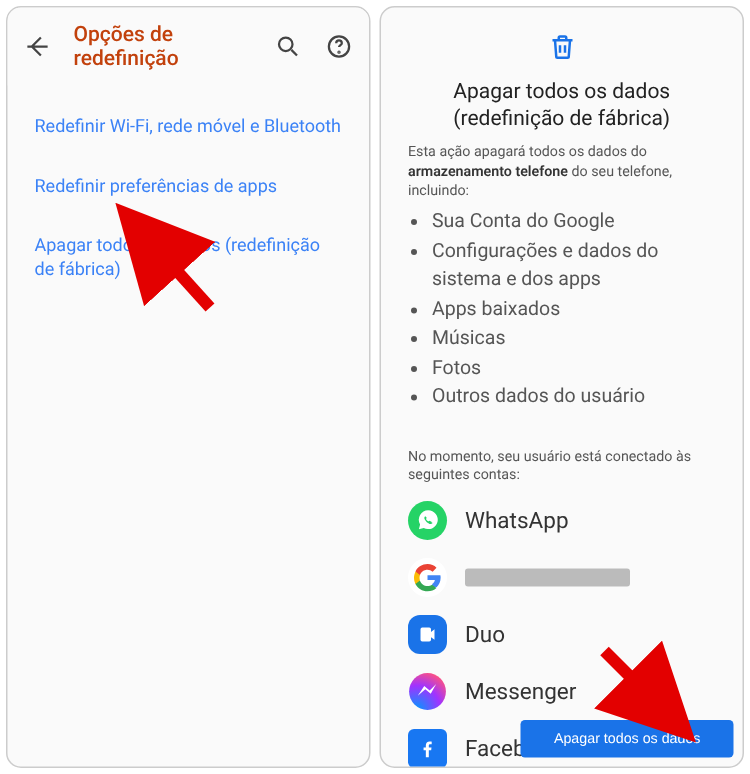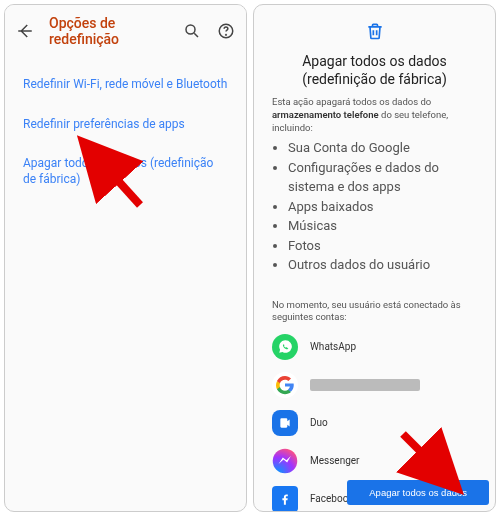--- a/index.html
+++ b/index.html
@@ -115,21 +115,21 @@
   .account .app-icon {
     width: 26px;
     height: 26px;
     border-radius: 6px;
     display: flex;
     align-items: center;
     justify-content: center;
     flex-shrink: 0;
   }
   .account .label {
-    font-size: 10px;
+    font-size: 15px;
     color: #333;
   }
   .redacted {
     background: #bbb;
     height: 12px;
     width: 110px;
     border-radius: 2px;
   }
   .erase-btn {
     position: absolute;

